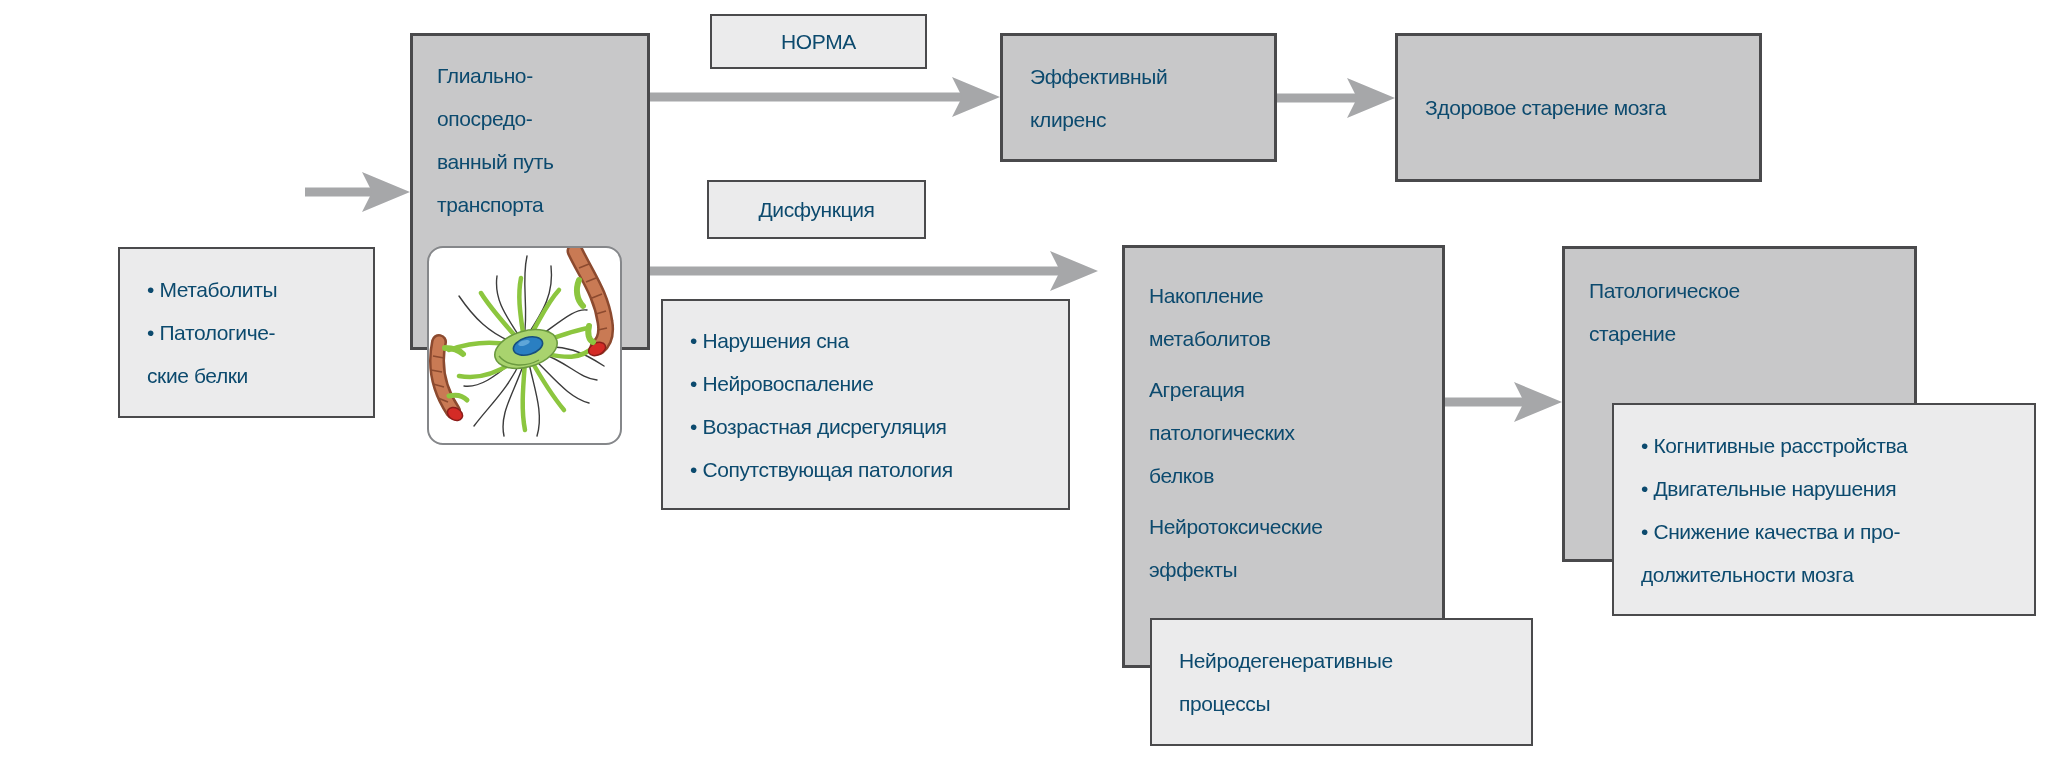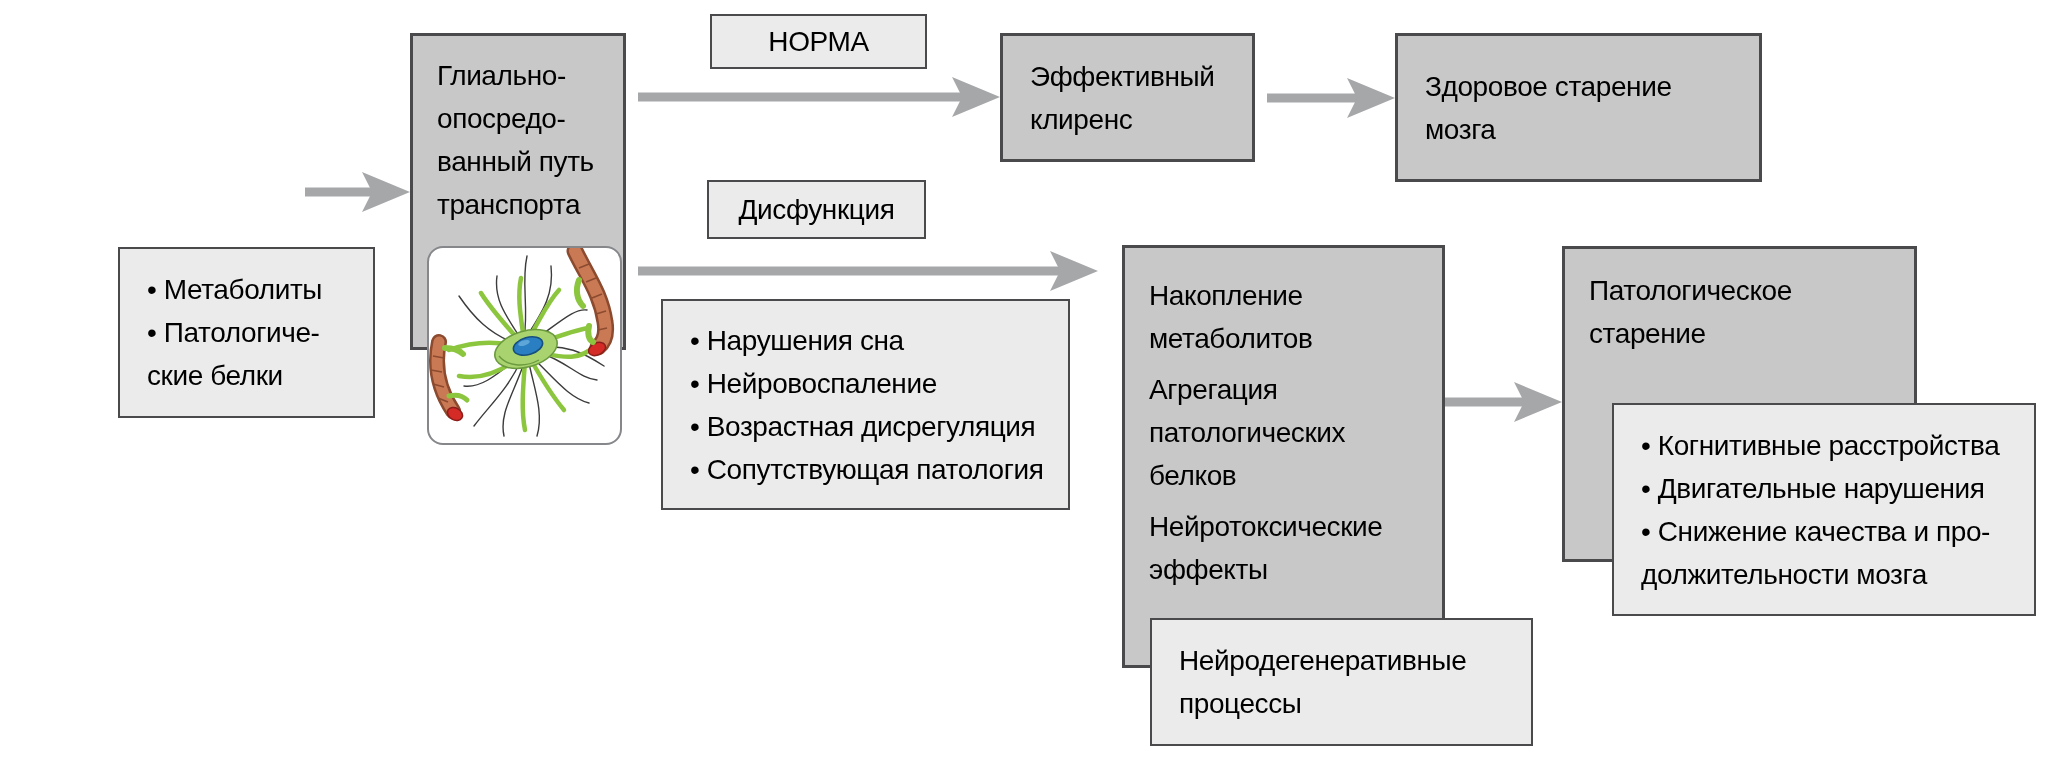--- a/index.html
+++ b/index.html
@@ -7,24 +7,24 @@
     position:relative;
     width:2058px;height:766px;
     background:#ffffff;
     font-family:"Liberation Sans","DejaVu Sans",sans-serif;
     color:#222222;
     overflow:hidden;
   }
   .box{
     position:absolute;
     box-sizing:border-box;
-    font-size:28px;
+    font-size:21px;
     line-height:43px;
     letter-spacing:-0.4px;
-    color:#000000;
+    color:#0c4a6e;
   }
   .box.dark{
     background:#c8c8c9;
     border:3px solid #4a4a4c;
   }
   .box.light{
     background:#ebebec;
     border:2px solid #4a4a4c;
   }
   .pad-top{padding:18px 22px 0 24px;}
@@ -79,21 +79,21 @@
     <div class="head"></div>
   </div>
 
 
   <div class="box light v-center" style="left:118px;top:247px;width:257px;height:171px;">
     <div class="lines">• Метаболиты
 • Патологиче-
 ские белки</div>
   </div>
 
-  <div class="box dark pad-top" style="left:410px;top:33px;width:216px;height:317px;">
+  <div class="box dark pad-top" style="left:410px;top:33px;width:240px;height:317px;">
     <div class="lines">Глиально-
 опосредо-
 ванный путь
 транспорта</div>
   </div>
 
   <div class="illustration" style="left:427px;top:246px;width:195px;height:199px;">
     <svg width="191" height="195" viewBox="0 0 191 195">
 
       <g stroke="#3c3c3c" stroke-width="1.4" fill="none" stroke-linecap="round">
@@ -151,21 +151,21 @@
   </div>
 
   <div class="box light h-center" style="left:710px;top:14px;width:217px;height:55px;">
     <span>НОРМА</span>
   </div>
 
   <div class="box light h-center" style="left:707px;top:180px;width:219px;height:59px;justify-content:center;">
     <span>Дисфункция</span>
   </div>
 
-  <div class="box dark v-center" style="left:1000px;top:33px;width:255px;height:129px;">
+  <div class="box dark v-center" style="left:1000px;top:33px;width:277px;height:129px;">
     <div class="lines">Эффективный
 клиренс</div>
   </div>
 
   <div class="box dark v-center" style="left:1395px;top:33px;width:367px;height:149px;">
     <div>Здоровое старение мозга</div>
   </div>
 
   <div class="box light v-center" style="left:661px;top:299px;width:409px;height:211px;">
     <div class="lines">• Нарушения сна

